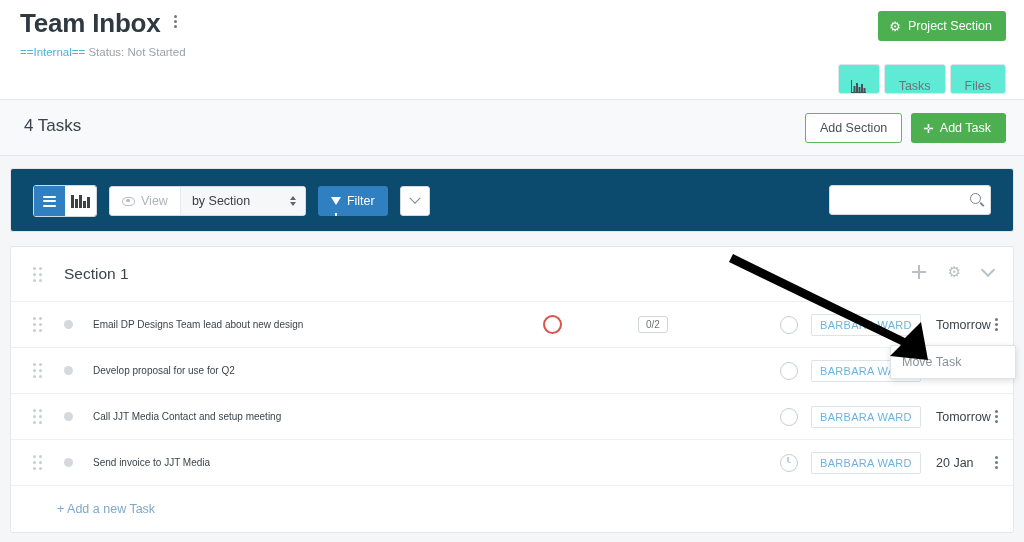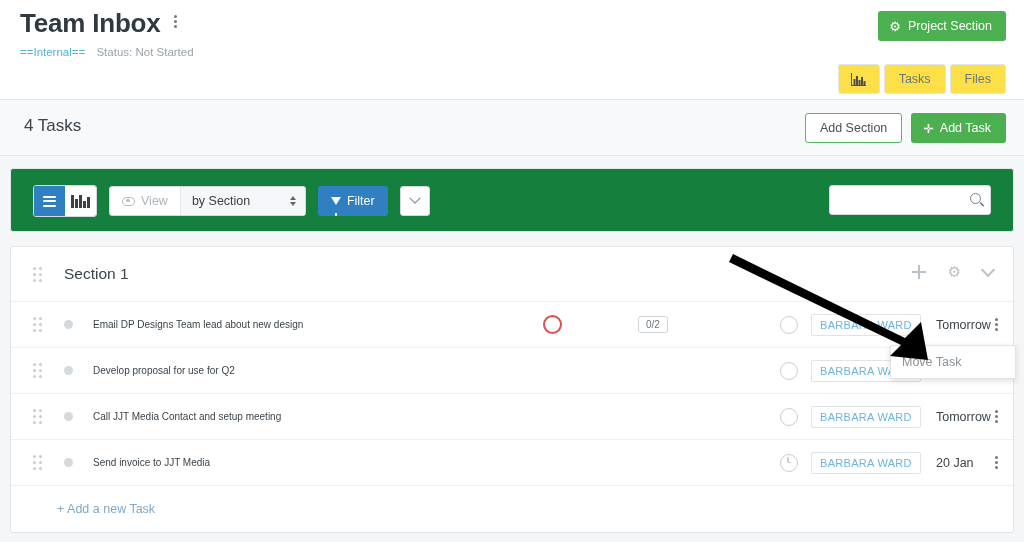--- a/index.html
+++ b/index.html
@@ -25,37 +25,37 @@
     letter-spacing: -0.2px; display: inline-block; vertical-align: middle;
   }
   .title-kebab {
     display: inline-block; vertical-align: middle;
     margin-left: 9px; margin-bottom: 4px;
     color: #8b949c; cursor: pointer;
   }
   .title-kebab i { display: block; width: 3px; height: 3px; border-radius: 50%; background: #70787f; margin: 2px 0; }
   .sub-row { margin-top: 6px; font-size: 11.5px; line-height: 14px; }
   .tag-internal { color: #4fb3d9; }
-  .status-text { color: #9aa3aa; margin-left: 8px; }
+  .status-text { color: #9aa3aa; }
 
   .proj-settings {
     position: absolute; right: 18px; top: 11px;
     background: #4caf50; color: #fff;
     border: none; border-radius: 3px;
     padding: 8px 14px 8px 11px;
     font-size: 12.5px; font-family: inherit;
     cursor: pointer; display: flex; align-items: center; gap: 7px;
   }
   .gear-glyph { font-size: 13px; line-height: 1; }
 
   .tabs { position: absolute; right: 18px; top: 64px; display: flex; gap: 4px; }
   .tab {
-    border: 1px solid #e0e4e8; background: #fde047;
+    border: 1px solid #e0e4e8; background: #5eead4;
     border-radius: 3px; height: 30px; min-width: 42px;
-    display: flex; align-items: center; justify-content: center;
+    display: flex; align-items: flex-end; justify-content: center;
     font-size: 12.5px; color: #6c757d; padding: 0 14px; cursor: pointer;
   }
   .tab.icon-tab { padding: 0 12px; }
 
   
   .countbar {
     position: relative; height: 56px; background: #f7f9fa;
     border-bottom: 1px solid #e3e7ea;
   }
   .count-title {
@@ -69,21 +69,21 @@
     font-family: inherit; cursor: pointer;
   }
   .btn-green {
     background: #4caf50; border: none; color: #fff;
     border-radius: 3px; padding: 7px 15px 7px 12px; font-size: 12.5px;
     font-family: inherit; cursor: pointer; display: flex; align-items: center; gap: 6px;
   }
 
   
   .card {
-    background: #15803d; border: 1px solid #e3e7ea; border-radius: 3px;
+    background: #0c4a6e; border: 1px solid #e3e7ea; border-radius: 3px;
     margin: 12px 10px 0 10px;
   }
   .toolbar { position: relative; height: 64px; }
   .tb-left { position: absolute; left: 22px; top: 16px; display: flex; align-items: center; gap: 12px; }
   .viewtoggle { display: flex; border: 1px solid #d3d9de; border-radius: 3px; overflow: hidden; }
   .vt-btn {
     width: 31px; height: 30px; display: flex; align-items: center; justify-content: center;
     background: #fff; cursor: pointer; border: none;
   }
   .vt-btn.active { background: #2f7fc1; }

